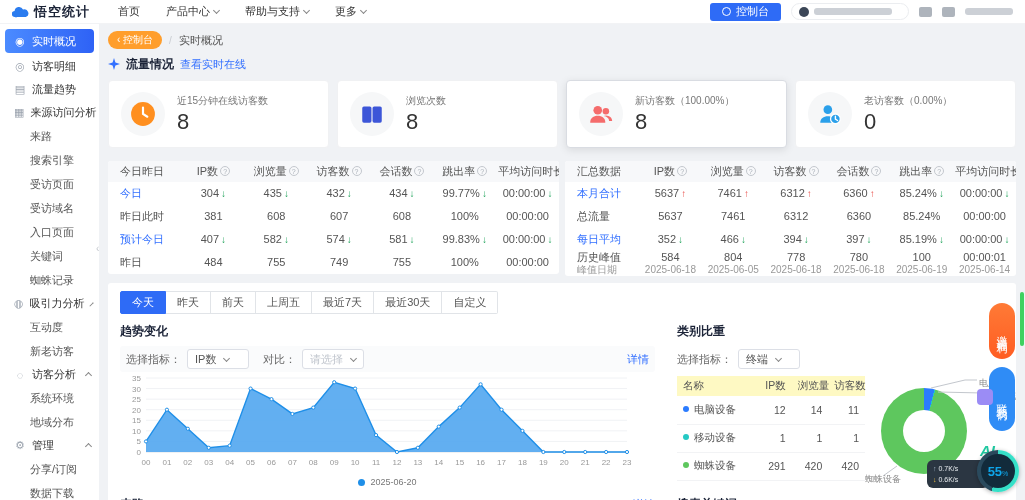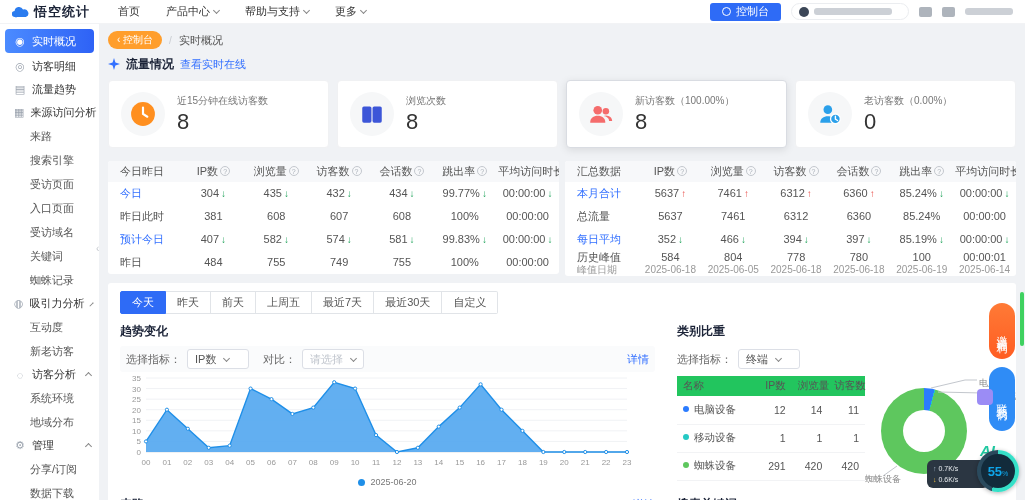--- a/index.html
+++ b/index.html
@@ -76,21 +76,21 @@
   .detail-link{margin-left:auto;color:#3370ff;font-size:11px;cursor:pointer}
   .legend{display:flex;align-items:center;justify-content:center;gap:5px;font-size:9px;color:#777;height:12px}
   .legend-dot{width:7px;height:7px;border-radius:50%;background:#1f8fe8}
   .bottom-row{display:flex;align-items:center;gap:7px;margin-top:8px}
   .bottom-title{font-size:12px;font-weight:bold;color:#1c2438}
   .bottom-sub{font-size:10px;color:#a0a4ab}
   
   .cat-content{display:flex;margin-top:4px}
   .cat-table{flex:0 0 188px}
   table.ctable{width:100%;border-collapse:collapse;font-size:10.5px;color:#555;table-layout:fixed}
-  .ctable th{background:#22c55e;font-weight:normal;height:20px;text-align:right;padding:0 6px;white-space:nowrap}
+  .ctable th{background:#fef9c3;font-weight:normal;height:20px;text-align:right;padding:0 6px;white-space:nowrap}
   .ctable th:first-child{text-align:left;width:78px}
   .ctable td{height:28px;text-align:right;padding:0 6px;border-bottom:1px solid #f2f3f5;white-space:nowrap}
   .ctable td:first-child{text-align:left}
   .cdot{display:inline-block;width:6px;height:6px;border-radius:50%;margin-right:5px;vertical-align:1px}
   .donut-wrap{position:relative;width:185px;height:112px;margin-left:auto;margin-right:2px;flex:0 0 auto}
   .donut{position:absolute;left:16px;top:12px;width:86px;height:86px;border-radius:50%}
   .donut-hole{position:absolute;left:50%;top:50%;width:42px;height:42px;border-radius:50%;background:#fff;transform:translate(-50%,-50%)}
   .donut-lines{position:absolute;left:0;top:0;width:185px;height:112px}
   .dlab{position:absolute;font-size:9px;color:#888;white-space:nowrap}
   .dlab0{left:114px;top:1px}.dlab1{left:130px;top:14px}.dlab2{left:0px;top:97px}
@@ -166,22 +166,22 @@
           <span class="sb-ico">▤</span>
           <span>流量趋势</span>
         </div>
         <div class="sb-item">
           <span class="sb-ico">▦</span>
           <span>来源访问分析</span>
         </div>
         <div class="sb-sub">来路</div>
         <div class="sb-sub">搜索引擎</div>
         <div class="sb-sub">受访页面</div>
+        <div class="sb-sub">受访域名</div>
         <div class="sb-sub">入口页面</div>
-        <div class="sb-sub">受访域名</div>
         <div class="sb-sub">关键词</div>
         <div class="sb-sub">蜘蛛记录</div>
         <div class="sb-item">
           <span class="sb-ico">◍</span>
           <span>吸引力分析</span>
           <span class="chev up"></span>
         </div>
         <div class="sb-sub">互动度</div>
         <div class="sb-sub">新老访客</div>
         <div class="sb-item">

